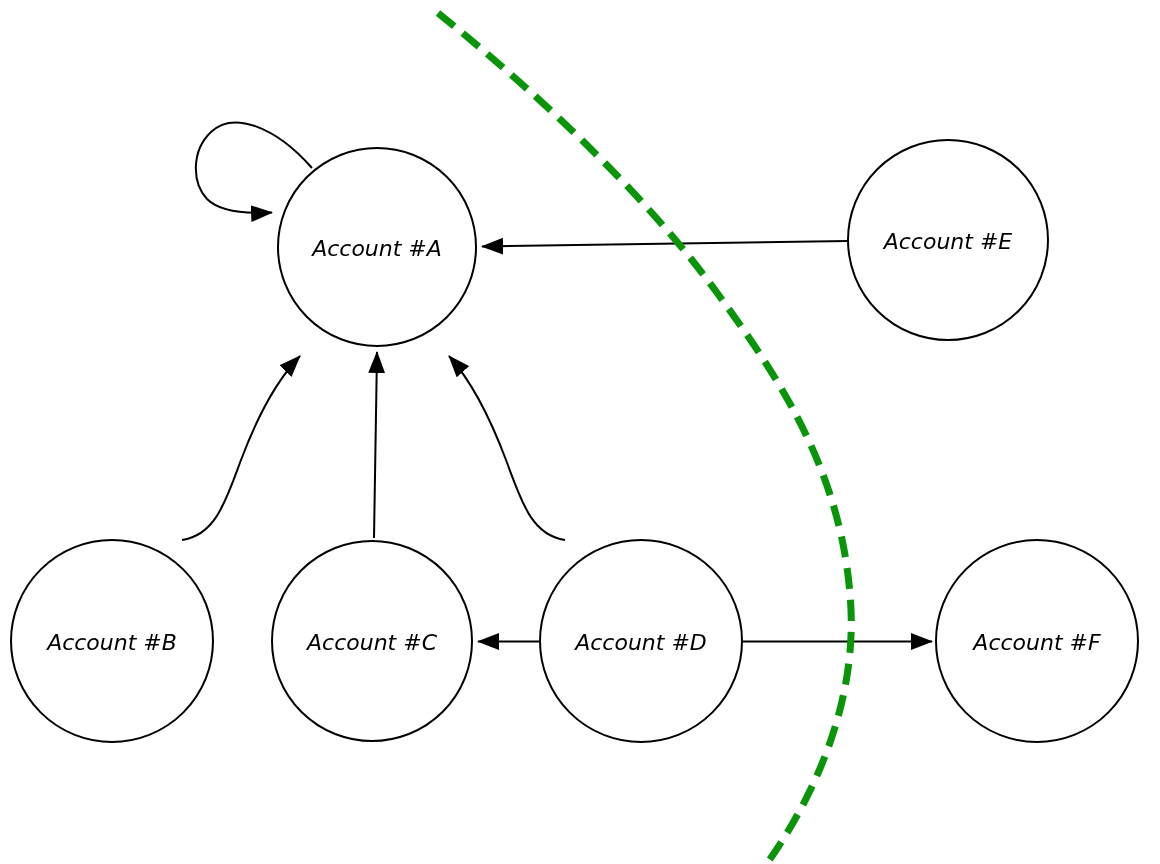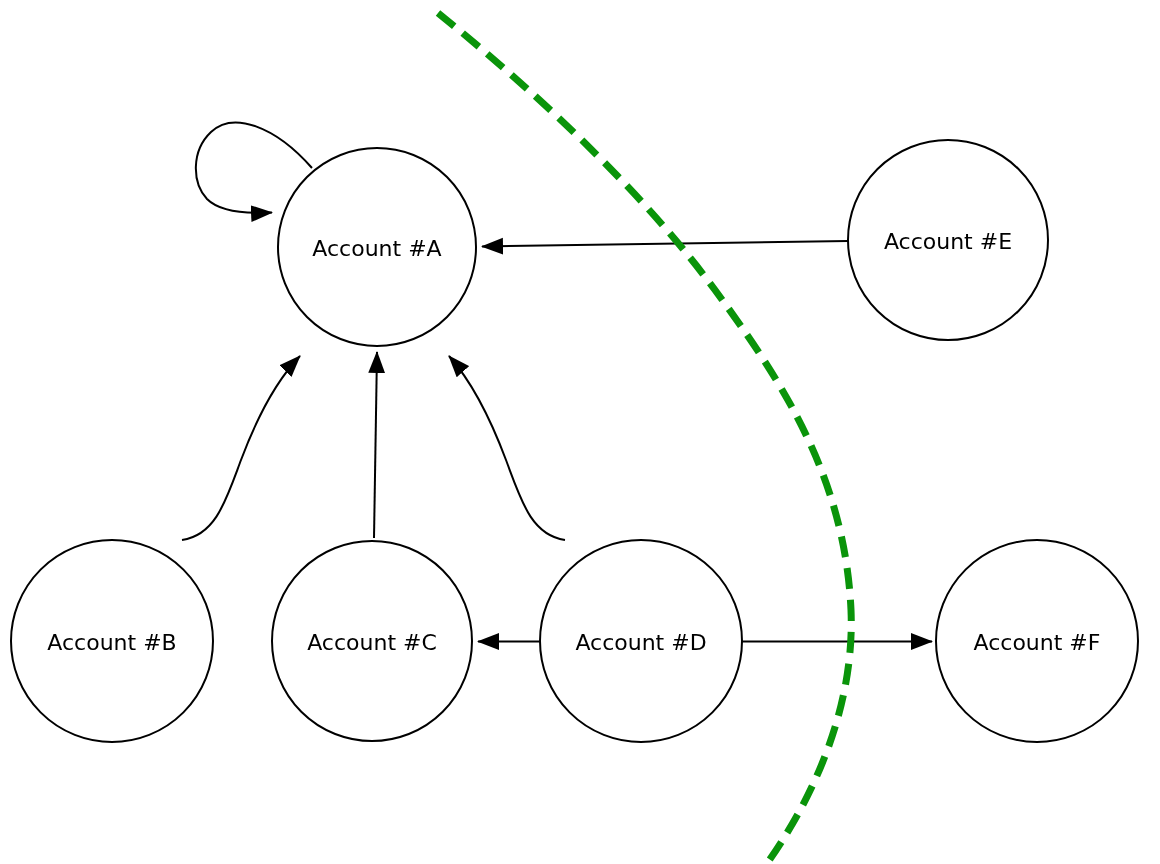--- a/index.html
+++ b/index.html
@@ -8,20 +8,21 @@
     background: #ffffff;
     width: 1160px;
     height: 864px;
     overflow: hidden;
     font-family: "DejaVu Sans", "Liberation Sans", sans-serif;
   }
   .canvas-wrap {
     position: relative;
     width: 1160px;
     height: 864px;
+    font-style: italic;
   }
   svg { display: block; }
   .edge {
     fill: none;
     stroke: #000000;
     stroke-width: 2;
   }
   .boundary {
     fill: none;
     stroke-width: 7;

